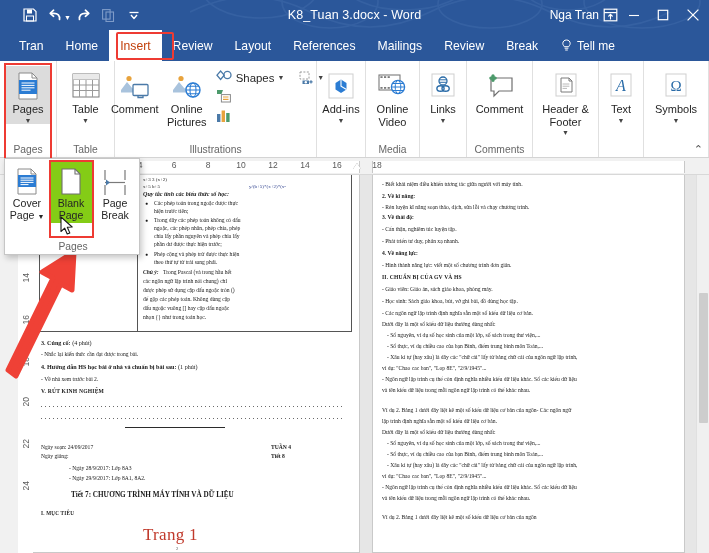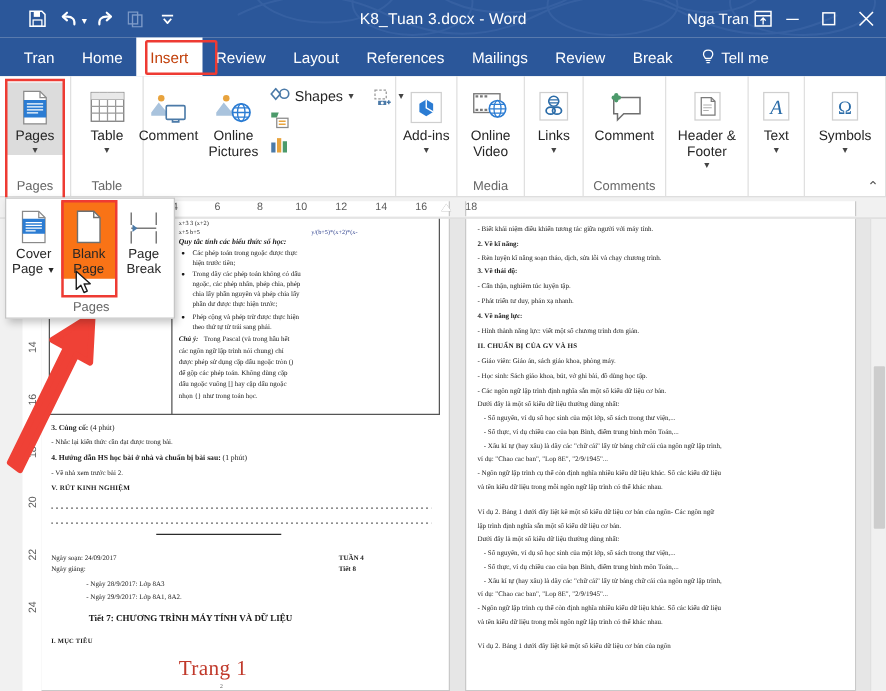--- a/index.html
+++ b/index.html
@@ -216,21 +216,21 @@
     box-shadow: 2px 3px 6px rgba(0,0,0,.22);
     z-index: 40;
   }
   .pages-menu-row { position: absolute; left: 0; top: 2px; display: flex; }
   .pm-item {
     width: 44px; display: flex; flex-direction: column; align-items: center;
     padding: 4px 0 0 0;
   }
   .pm-item .ico { height: 32px; display: flex; align-items: center; justify-content: center; }
   .pm-item .lbl { font-size: 10.6px; color: #262626; text-align: center; line-height: 12px; }
-  .pm-item.hovered { background: #f97316; }
+  .pm-item.hovered { background: #84cc16; }
   .pm-highlight {
     position: absolute; left: 44px; top: 1px; width: 45px; height: 78px;
     border: 2px solid #ee3b33; pointer-events: none; z-index: 45;
   }
   .pm-label {
     position: absolute; left: 0; bottom: 2px; width: 136px; text-align: center;
     font-size: 10.3px; color: #666;
   }
   .cursor-arrow { position: absolute; left: 60px; top: 216px; z-index: 50; }
 
@@ -435,20 +435,21 @@
           </div>
           <div class="smallrow">
             <svg width="17" height="15" viewBox="0 0 17 15">
                 <rect x="1" y="6" width="3.4" height="8" fill="#4b7aa8"></rect>
                 <rect x="5.6" y="2.5" width="3.4" height="11.5" fill="#e8a33d"></rect>
                 <rect x="10.2" y="5" width="3.4" height="9" fill="#4c9a6b"></rect>
               </svg>
           </div>
         </div>
       </div>
+      <div class="rgroup-label">Illustrations</div>
     </div>
 
     <div class="rgroup" style="width:49px">
       <div class="rgroup-body" style="justify-content:center">
         <div class="bigbtn" style="width:44px">
           <span class="ico">
             <svg width="26" height="26" viewBox="0 0 26 26">
                 <rect x="1" y="1" width="24" height="24" fill="#fff" stroke="#cfcfcf" stroke-width="1"></rect>
                 <path d="M13 6.5 18.5 10v6.5L13 20l-5.5-3.5V10z" fill="#2b7cd3"></path>
                 <path d="M13 6.5v6.8l5.5 3.2" fill="none" stroke="#fff" stroke-width="1.1"></path>

